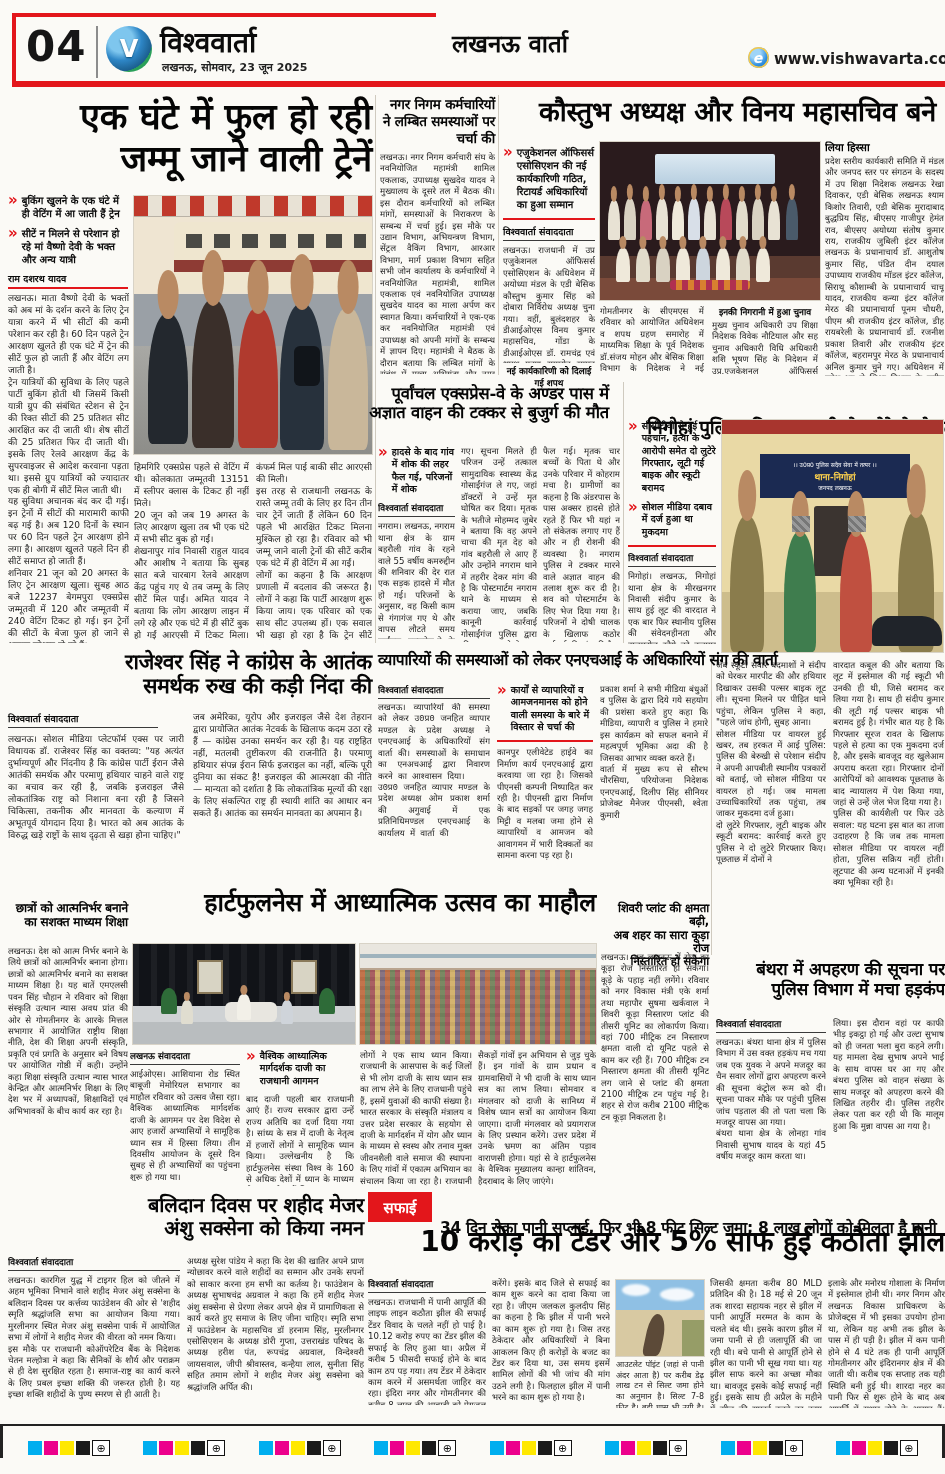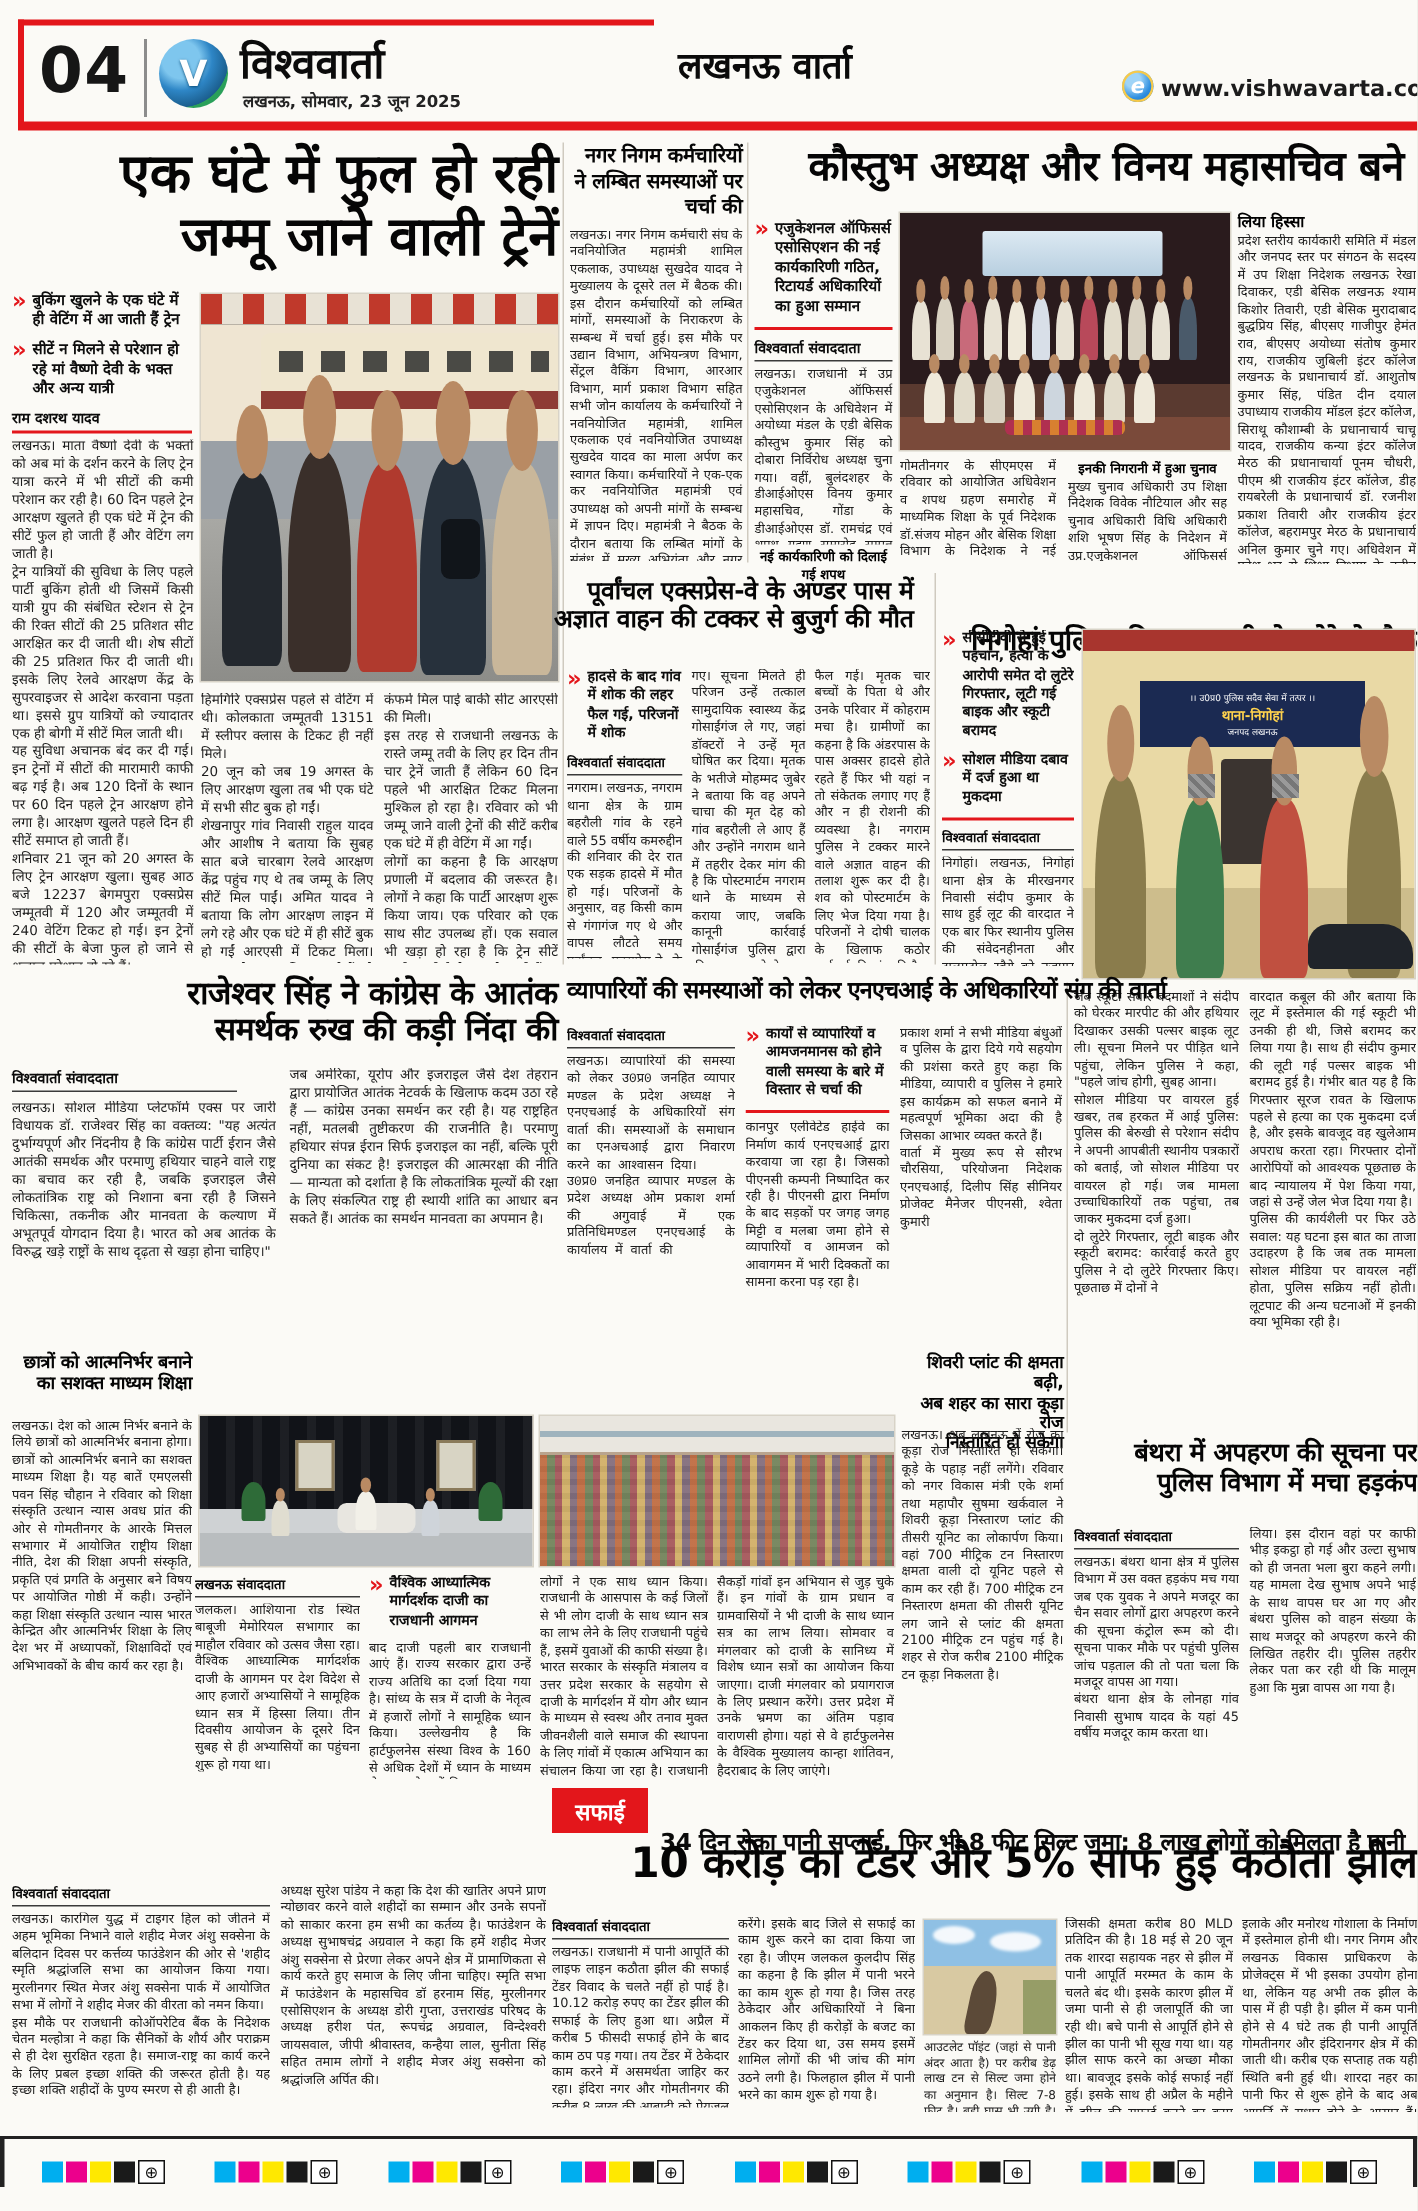--- a/index.html
+++ b/index.html
@@ -215,38 +215,39 @@
   </div>
   <div class="abs b bsm" style="left:600px;top:684px;width:108px;height:212px;">प्रकाश शर्मा ने सभी मीडिया बंधुओं व पुलिस के द्वारा दिये गये सहयोग की प्रशंसा करते हुए कहा कि मीडिया, व्यापारी व पुलिस ने हमारे इस कार्यक्रम को सफल बनाने में महत्वपूर्ण भूमिका अदा की है जिसका आभार व्यक्त करते हैं।
 वार्ता में मुख्य रूप से सौरभ चौरसिया, परियोजना निदेशक एनएचआई, दिलीप सिंह सीनियर प्रोजेक्ट मैनेजर पीएनसी, श्वेता कुमारी</div>
 
   <div class="abs hl" style="left:8px;top:902px;width:120px;font-size:12px;">
     <div>छात्रों को आत्मनिर्भर बनाने</div>
     <div>का सशक्त माध्यम शिक्षा</div>
   </div>
   <div class="abs b bsm" style="left:8px;top:946px;width:120px;height:240px;">लखनऊ। देश को आत्म निर्भर बनाने के लिये छात्रों को आत्मनिर्भर बनाना होगा। छात्रों को आत्मनिर्भर बनाने का सशक्त माध्यम शिक्षा है। यह बातें एमएलसी पवन सिंह चौहान ने रविवार को शिक्षा संस्कृति उत्थान न्यास अवध प्रांत की ओर से गोमतीनगर के आरके मित्तल सभागार में आयोजित राष्ट्रीय शिक्षा नीति, देश की शिक्षा अपनी संस्कृति, प्रकृति एवं प्रगति के अनुसार बने विषय पर आयोजित गोष्ठी में कही। उन्होंने कहा शिक्षा संस्कृति उत्थान न्यास भारत केन्द्रित और आत्मनिर्भर शिक्षा के लिए देश भर में अध्यापकों, शिक्षाविदों एवं अभिभावकों के बीच कार्य कर रहा है।</div>
 
+  <div class="abs hl" style="left:130px;top:888px;width:466px;font-size:25px;white-space:nowrap;">हार्टफुलनेस में आध्यात्मिक उत्सव का माहौल</div>
   <div class="photo" style="left:133px;top:944px;width:222px;height:100px;background:linear-gradient(#111318 0 62%,#cfd2d4 62% 78%,#b9bdbf 78% 100%);">
     <div class="abs" style="left:0;top:0;width:100%;height:62%;background:repeating-linear-gradient(90deg,rgba(255,255,255,0.05) 0 6px,transparent 6px 18px);"></div>
     <div class="abs" style="left:64px;top:16px;width:22px;height:30px;background:#d8d4c4;border:2px solid #8a7a5a;"></div>
     <div class="abs" style="left:158px;top:16px;width:22px;height:30px;background:#d8d4c4;border:2px solid #8a7a5a;"></div>
     <div class="abs" style="left:92px;top:58px;width:52px;height:20px;background:#e8e6e0;border-radius:6px;"></div>
     <div class="abs" style="left:28px;top:44px;width:16px;height:26px;background:#2e6b38;border-radius:50% 50% 10% 10%;"></div>
     <div class="abs" style="left:186px;top:44px;width:16px;height:26px;background:#2e6b38;border-radius:50% 50% 10% 10%;"></div>
     <div class="fg" style="left:48px;top:56px;width:12px;height:24px;background:#e0ddd0;"></div>
     <div class="fg" style="left:104px;top:50px;width:14px;height:26px;background:#f2f0e8;"></div>
     <div class="fg" style="left:148px;top:56px;width:12px;height:24px;background:#cfd4da;"></div>
   </div>
   <div class="photo" style="left:360px;top:944px;width:236px;height:100px;background:linear-gradient(#e9e6df 0 24%,#b9a48e 24% 100%);">
     <div class="abs" style="left:0;top:10px;width:100%;height:4px;background:#9fb3bd;"></div>
     <div class="abs" style="left:0;top:26px;width:100%;height:74px;background:repeating-linear-gradient(90deg,rgba(200,90,40,.65) 0 5px,rgba(80,120,70,.6) 5px 10px,rgba(160,50,70,.6) 10px 15px,rgba(230,190,90,.6) 15px 20px,rgba(90,70,120,.5) 20px 25px),repeating-linear-gradient(0deg,rgba(0,0,0,.15) 0 4px,transparent 4px 9px);"></div>
   </div>
   <div class="abs" style="left:130px;top:1050px;width:110px;height:136px;overflow:hidden;">
     <span class="by" style="font-size:8.8px;">लखनऊ संवाददाता</span>
-    <div class="b bsm" style="height:112px;">जलकल। आशियाना रोड स्थित बाबूजी मेमोरियल सभागार का माहौल रविवार को उत्सव जैसा रहा। वैश्विक आध्यात्मिक मार्गदर्शक दाजी के आगमन पर देश विदेश से आए हजारों अभ्यासियों ने सामूहिक ध्यान सत्र में हिस्सा लिया। तीन दिवसीय आयोजन के दूसरे दिन सुबह से ही अभ्यासियों का पहुंचना शुरू हो गया था।</div>
+    <div class="b bsm" style="height:112px;">आईओएस। आशियाना रोड स्थित बाबूजी मेमोरियल सभागार का माहौल रविवार को उत्सव जैसा रहा। वैश्विक आध्यात्मिक मार्गदर्शक दाजी के आगमन पर देश विदेश से आए हजारों अभ्यासियों ने सामूहिक ध्यान सत्र में हिस्सा लिया। तीन दिवसीय आयोजन के दूसरे दिन सुबह से ही अभ्यासियों का पहुंचना शुरू हो गया था।</div>
   </div>
   <div class="abs" style="left:246px;top:1050px;width:108px;height:136px;overflow:hidden;">
     <div class="bu" style="font-size:9.5px;">
         <span class="q">»</span>
         <span>वैश्विक आध्यात्मिक मार्गदर्शक दाजी का राजधानी आगमन</span>
       </div>
     <div class="b bsm" style="height:94px;">बाद दाजी पहली बार राजधानी आएं हैं। राज्य सरकार द्वारा उन्हें राज्य अतिथि का दर्जा दिया गया है। सांध्य के सत्र में दाजी के नेतृत्व में हजारों लोगों ने सामूहिक ध्यान किया। उल्लेखनीय है कि हार्टफुलनेस संस्था विश्व के 160 से अधिक देशों में ध्यान के माध्यम से मानव सेवा में निःशुल्क प्रयासरत है। आज दाजी के साथ हर धर्म और वर्ग के</div>
   </div>
   <div class="abs b bsm" style="left:360px;top:1050px;width:112px;height:136px;">लोगों ने एक साथ ध्यान किया। राजधानी के आसपास के कई जिलों से भी लोग दाजी के साथ ध्यान सत्र का लाभ लेने के लिए राजधानी पहुंचे हैं, इसमें युवाओं की काफी संख्या है।
 भारत सरकार के संस्कृति मंत्रालय व उत्तर प्रदेश सरकार के सहयोग से दाजी के मार्गदर्शन में योग और ध्यान के माध्यम से स्वस्थ और तनाव मुक्त जीवनशैली वाले समाज की स्थापना के लिए गांवों में एकात्म अभियान का संचालन किया जा रहा है। राजधानी के</div>
@@ -263,20 +264,24 @@
     <div>बंथरा में अपहरण की सूचना पर</div>
     <div>पुलिस विभाग में मचा हड़कंप</div>
   </div>
   <div class="abs" style="left:716px;top:1018px;width:110px;height:168px;overflow:hidden;">
     <span class="by" style="font-size:8.8px;">विश्ववार्ता संवाददाता</span>
     <div class="b bsm" style="height:144px;">लखनऊ। बंथरा थाना क्षेत्र में पुलिस विभाग में उस वक्त हड़कंप मच गया जब एक युवक ने अपने मजदूर का चैन सवार लोगों द्वारा अपहरण करने की सूचना कंट्रोल रूम को दी। सूचना पाकर मौके पर पहुंची पुलिस जांच पड़ताल की तो पता चला कि मजदूर वापस आ गया।
 बंथरा थाना क्षेत्र के लोनहा गांव निवासी सुभाष यादव के यहां 45 वर्षीय मजदूर काम करता था।</div>
   </div>
   <div class="abs b bsm" style="left:833px;top:1018px;width:111px;height:168px;">लिया। इस दौरान वहां पर काफी भीड़ इकट्ठा हो गई और उल्टा सुभाष को ही जनता भला बुरा कहने लगी। यह मामला देख सुभाष अपने भाई के साथ वापस घर आ गए और बंथरा पुलिस को वाहन संख्या के साथ मजदूर को अपहरण करने की लिखित तहरीर दी। पुलिस तहरीर लेकर पता कर रही थी कि मालूम हुआ कि मुन्ना वापस आ गया है।</div>
 
+  <div class="abs hl" style="left:8px;top:1194px;width:356px;font-size:20px;">
+    <div>बलिदान दिवस पर शहीद मेजर</div>
+    <div>अंशु सक्सेना को किया नमन</div>
+  </div>
   <div class="abs" style="left:8px;top:1256px;width:172px;height:152px;overflow:hidden;">
     <span class="by" style="font-size:8.8px;">विश्ववार्ता संवाददाता</span>
     <div class="b bsm" style="height:130px;">लखनऊ। कारगिल युद्ध में टाइगर हिल को जीतने में अहम भूमिका निभाने वाले शहीद मेजर अंशु सक्सेना के बलिदान दिवस पर कर्त्तव्य फाउंडेशन की ओर से 'शहीद स्मृति श्रद्धांजलि सभा का आयोजन किया गया। मुरलीनगर स्थित मेजर अंशु सक्सेना पार्क में आयोजित सभा में लोगों ने शहीद मेजर की वीरता को नमन किया।
 इस मौके पर राजधानी कोऑपरेटिव बैंक के निदेशक चेतन मल्होत्रा ने कहा कि सैनिकों के शौर्य और पराक्रम से ही देश सुरक्षित रहता है। समाज-राष्ट्र का कार्य करने के लिए प्रबल इच्छा शक्ति की जरूरत होती है। यह इच्छा शक्ति शहीदों के पुण्य स्मरण से ही आती है।</div>
   </div>
   <div class="abs b bsm" style="left:187px;top:1256px;width:177px;height:152px;">अध्यक्ष सुरेश पांडेय ने कहा कि देश की खातिर अपने प्राण न्योछावर करने वाले शहीदों का सम्मान और उनके सपनों को साकार करना हम सभी का कर्तव्य है। फाउंडेशन के अध्यक्ष सुभाषचंद्र अग्रवाल ने कहा कि हमें शहीद मेजर अंशु सक्सेना से प्रेरणा लेकर अपने क्षेत्र में प्रामाणिकता से कार्य करते हुए समाज के लिए जीना चाहिए। स्मृति सभा में फाउंडेशन के महासचिव डॉ हरनाम सिंह, मुरलीनगर एसोसिएशन के अध्यक्ष डोरी गुप्ता, उत्तराखंड परिषद के अध्यक्ष हरीश पंत, रूपचंद्र अग्रवाल, विन्देश्वरी जायसवाल, जीपी श्रीवास्तव, कन्हैया लाल, सुनीता सिंह सहित तमाम लोगों ने शहीद मेजर अंशु सक्सेना को श्रद्धांजलि अर्पित की।</div>
 
   <div class="abs tag" style="left:368px;top:1192px;width:64px;height:30px;font-size:15px;">
     <span>सफाई</span>
   </div>

